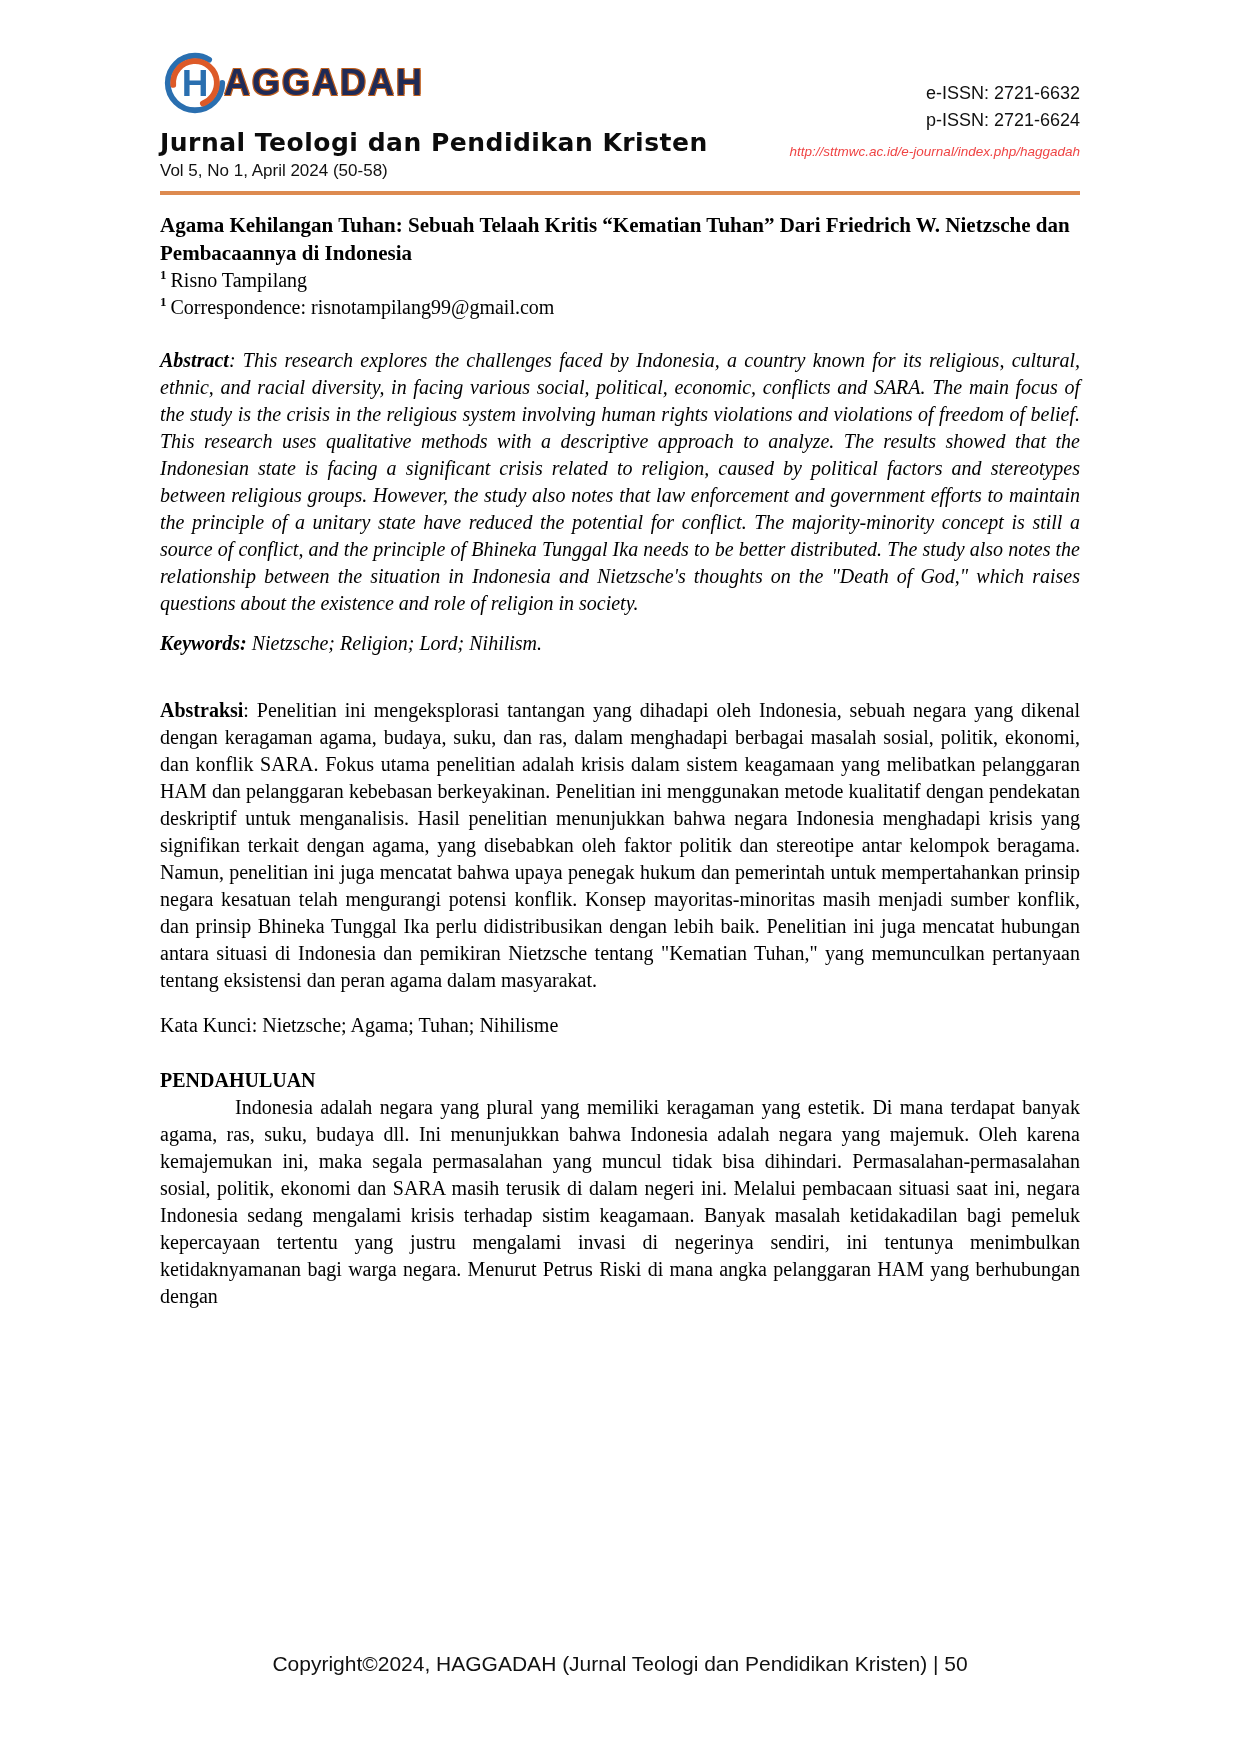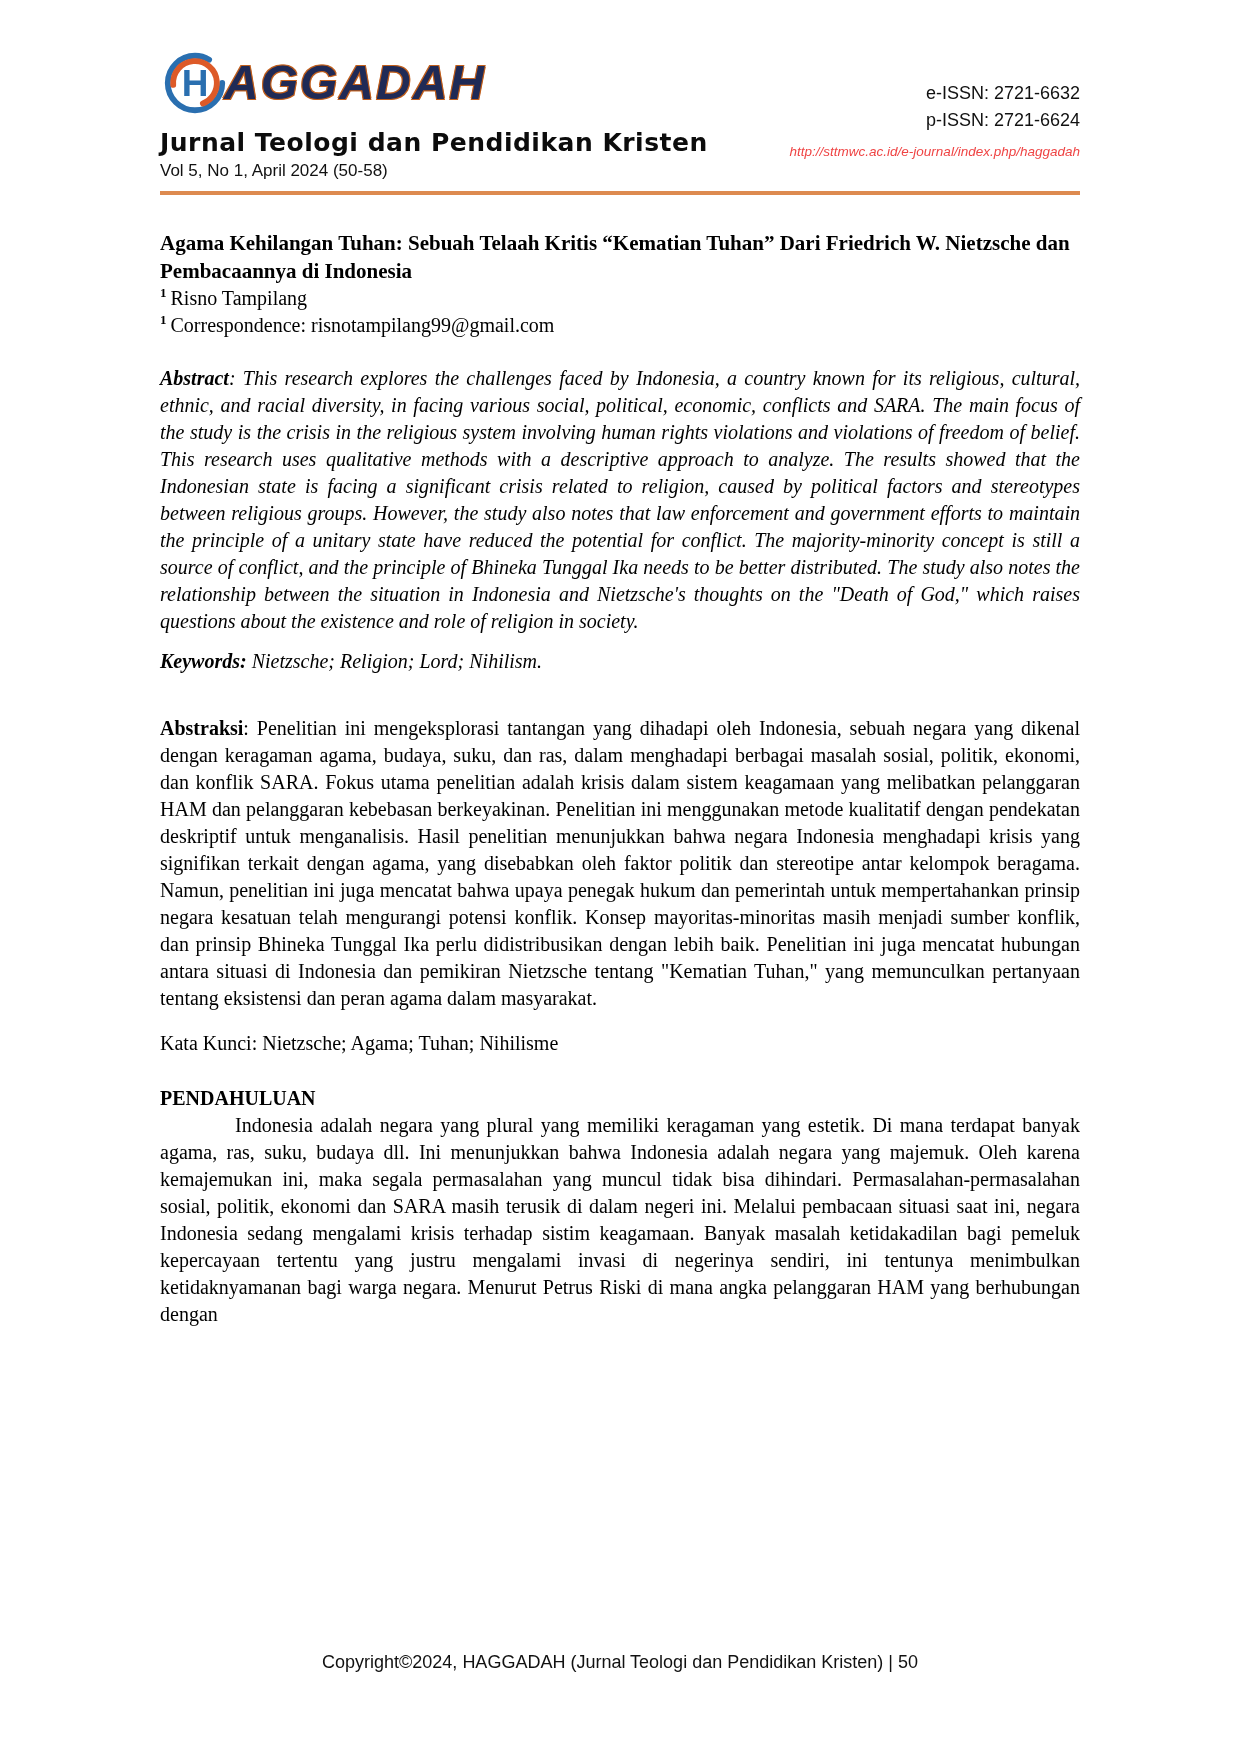--- a/index.html
+++ b/index.html
@@ -22,29 +22,28 @@
     justify-content: space-between;
     align-items: flex-start;
     padding: 48px 160px 0 160px;
   }
   .brand { display: flex; flex-direction: column; }
   .brand-row { display: flex; align-items: center; }
   .logo-circle { width: 70px; height: 70px; flex: 0 0 auto; }
   .wordmark {
     font-family: "Liberation Sans", sans-serif;
     font-weight: bold;
-    font-size: 48px;
+    font-size: 36px;
     letter-spacing: 2px;
     color: #1f2a56;
     margin-left: -6px;
     line-height: 1;
     text-shadow:
       1px 1px 0 #c05f1d, -1px -1px 0 #c05f1d,
       1px -1px 0 #c05f1d, -1px 1px 0 #c05f1d;
-    font-style: italic;
   }
   .subtitle {
     font-family: "DejaVu Sans", sans-serif;
     font-size: 25px;
     letter-spacing: 0.5px;
     color: #0c0c0c;
     margin-top: 10px;
     font-weight: bold;
   }
   .volume {
@@ -69,21 +68,21 @@
   }
   .rule {
     height: 4px;
     margin: 10px 160px 0 160px;
     background: #dd8a50;
     border: none;
   }
 
   
   .title {
-    margin-top: 34px;
+    margin-top: 16px;
     font-size: 21px;
     font-weight: bold;
     line-height: 28px;
     text-align: left;
   }
   .author-line { font-size: 20px; line-height: 27px; }
   .author-line sup {
     font-weight: bold;
     font-size: 13px;
     vertical-align: super;
@@ -112,21 +111,21 @@
   .body-para { text-indent: 75px; }
 
   
   .footer {
     position: absolute;
     top: 1652px;
     left: 0;
     width: 100%;
     text-align: center;
     font-family: "Liberation Sans", sans-serif;
-    font-size: 18px;
+    font-size: 21px;
     color: #111;
   }
 </style>
 </head>
 <body>
 
 <div class="page">
 
   <div class="header">
     <div class="brand">

